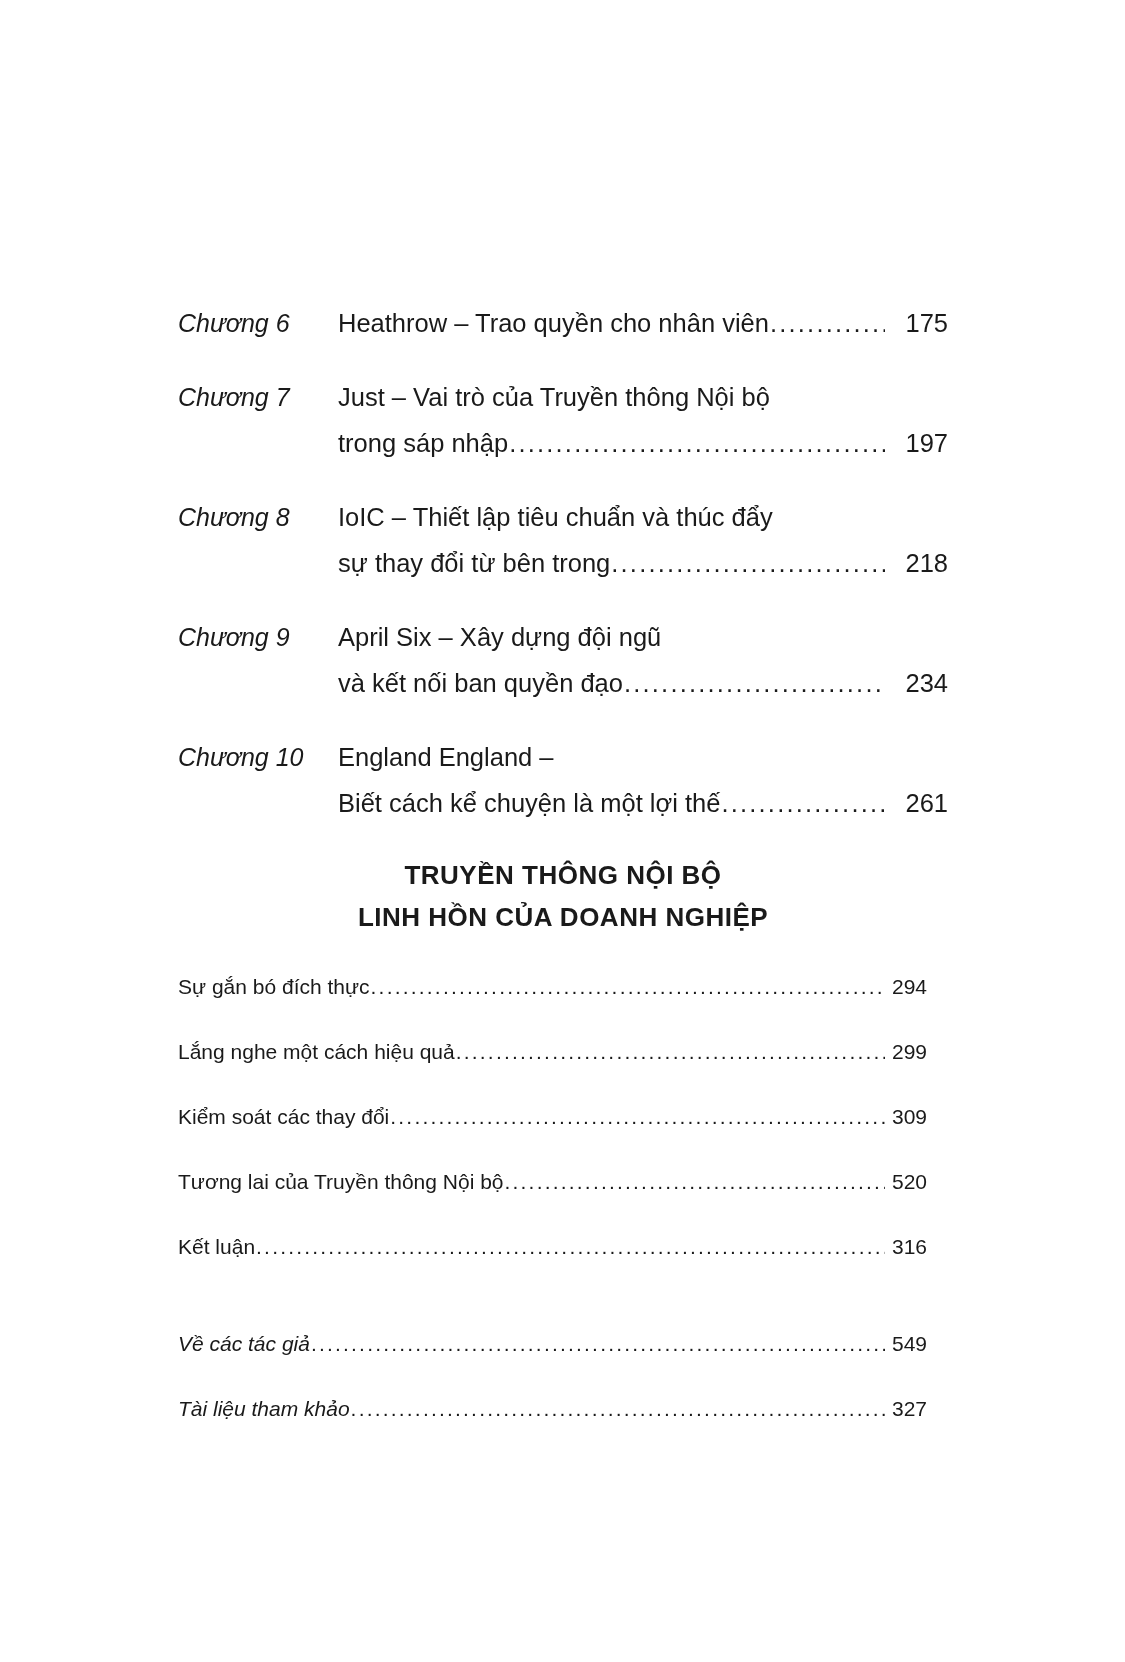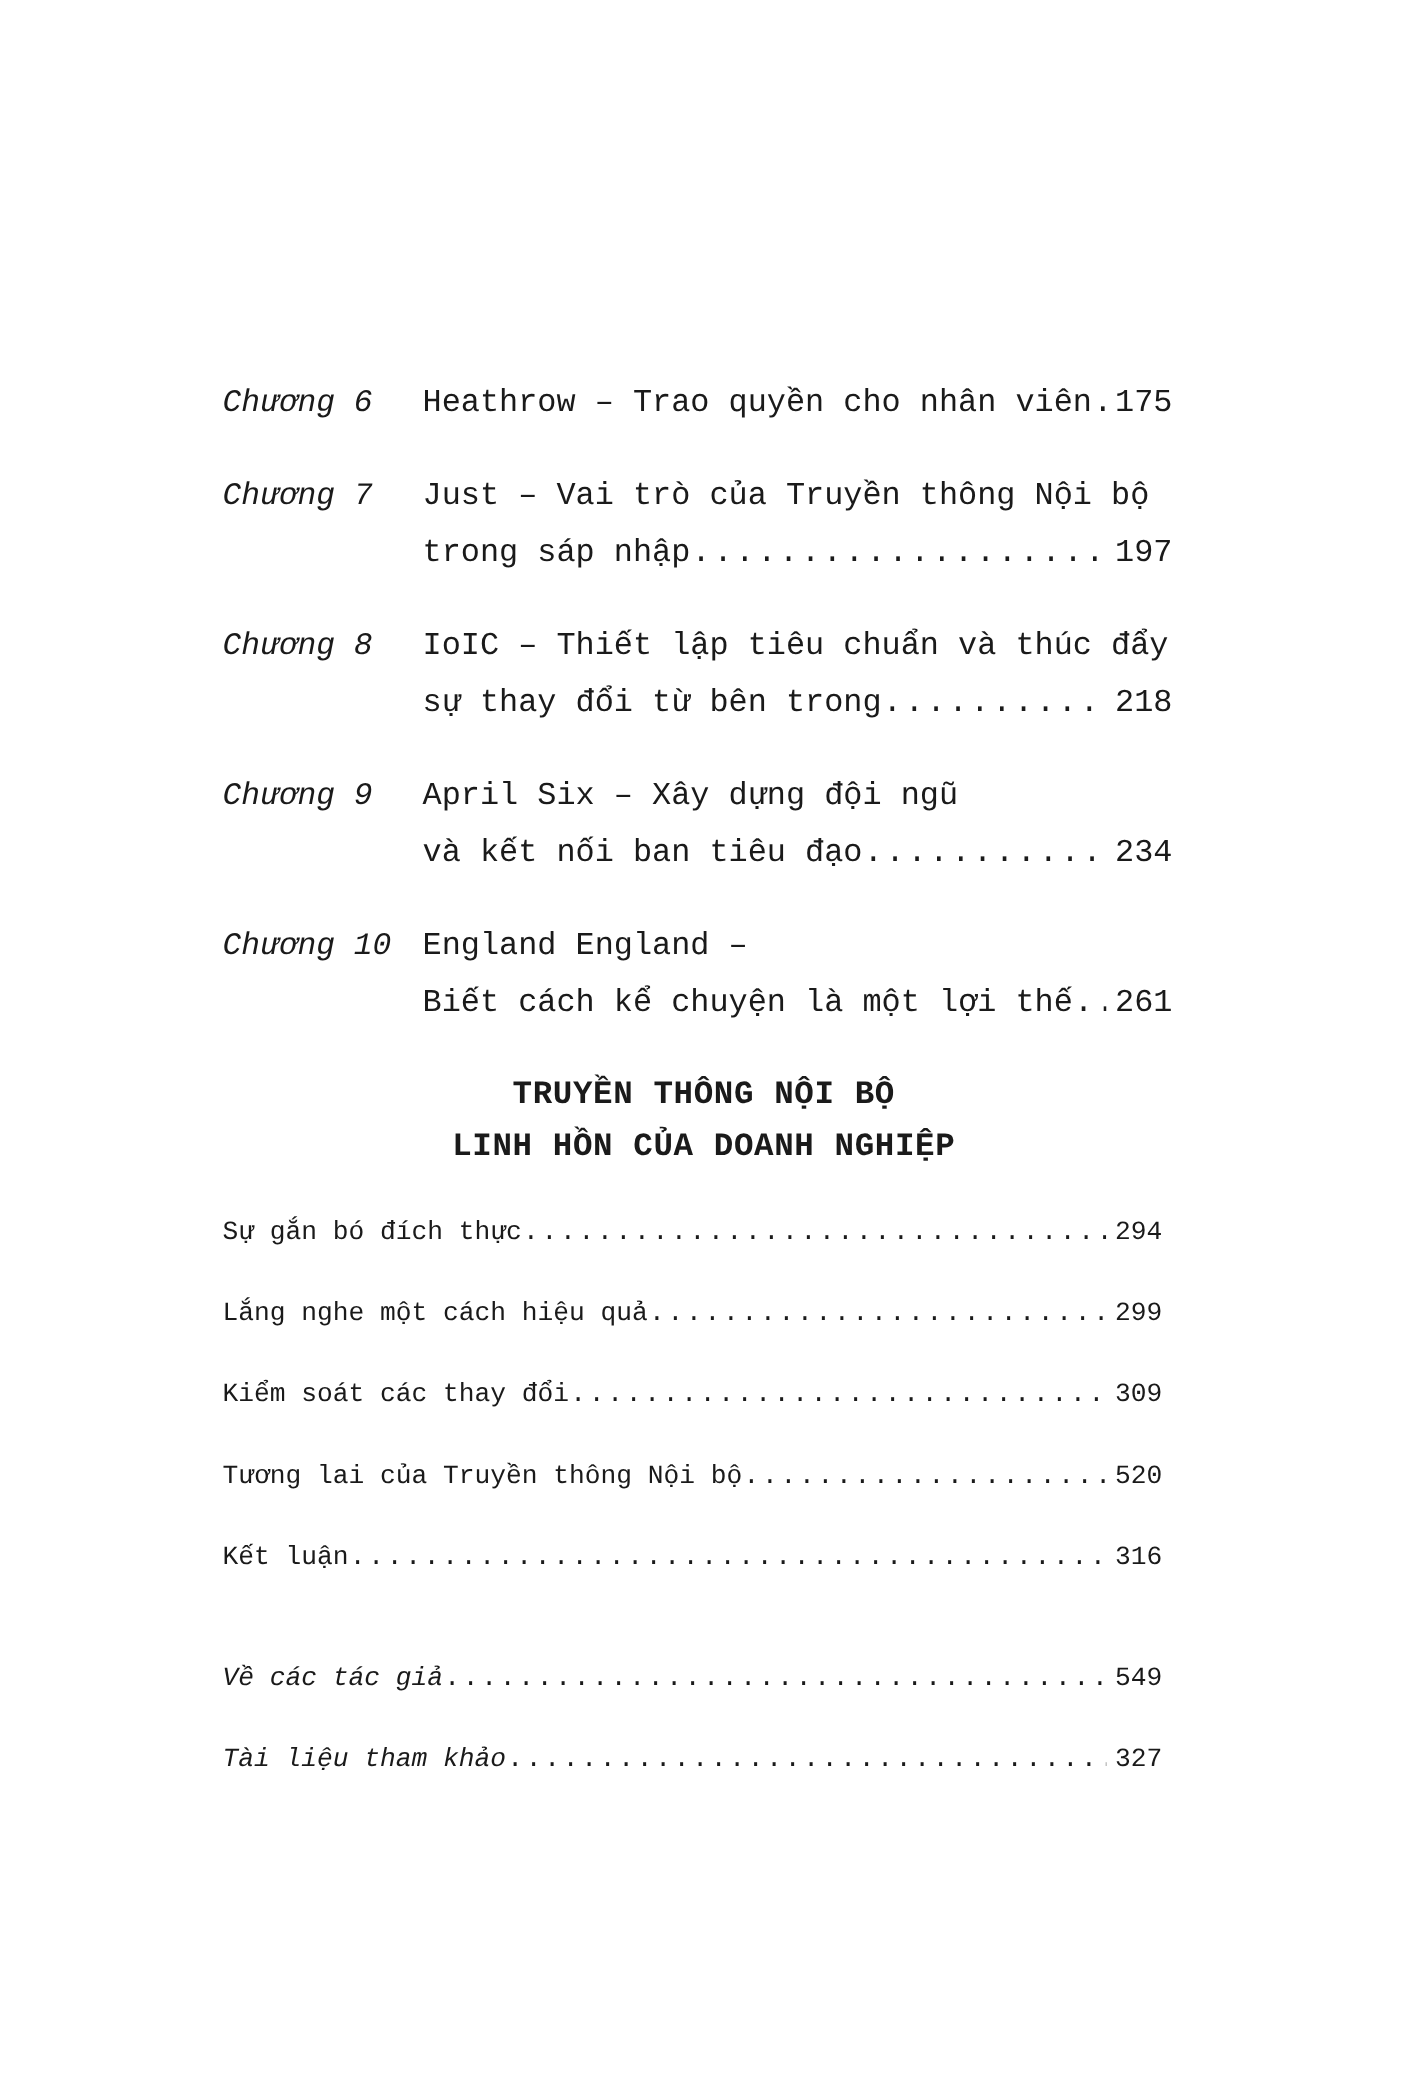--- a/index.html
+++ b/index.html
@@ -15,21 +15,20 @@
     position: relative;
     overflow: hidden;
   }
 
   .page {
     position: absolute;
     left: 0;
     top: 0;
     width: 902px;
     height: 1662px;
-    font-family: Liberation Mono, monospace;
   }
 
   .toc {
     position: absolute;
     left: 178px;
     top: 300px;
     width: 770px;
   }
 
   
@@ -64,21 +63,21 @@
     flex: 1 1 auto;
     overflow: hidden;
     white-space: nowrap;
     letter-spacing: 2.2px;
     color: #1a1a1a;
     margin: 0 1px;
     font-size: 25.5px;
   }
   .chap-line .pg {
     flex: 0 0 auto;
-    text-align: left;
+    text-align: right;
     min-width: 56px;
     padding-left: 6px;
   }
   .chap-line.no-dots .dots {
     visibility: hidden;
   }
 
   
   .section-heading {
     text-align: center;
@@ -169,21 +168,21 @@
 
     <div class="chapter-entry">
       <div class="chapter-label">Chương 9</div>
       <div class="chapter-body">
         <div class="chap-line no-dots">
           <span class="txt">April Six – Xây dựng đội ngũ</span>
           <span class="dots">................................................................................................................................</span>
           <span class="pg"></span>
         </div>
         <div class="chap-line">
-          <span class="txt">và kết nối ban tiêu đạo</span>
+          <span class="txt">và kết nối ban quyền đạo</span>
           <span class="dots">................................................................................................................................</span>
           <span class="pg">234</span>
         </div>
       </div>
     </div>
 
     <div class="chapter-entry">
       <div class="chapter-label">Chương 10</div>
       <div class="chapter-body">
         <div class="chap-line no-dots">

